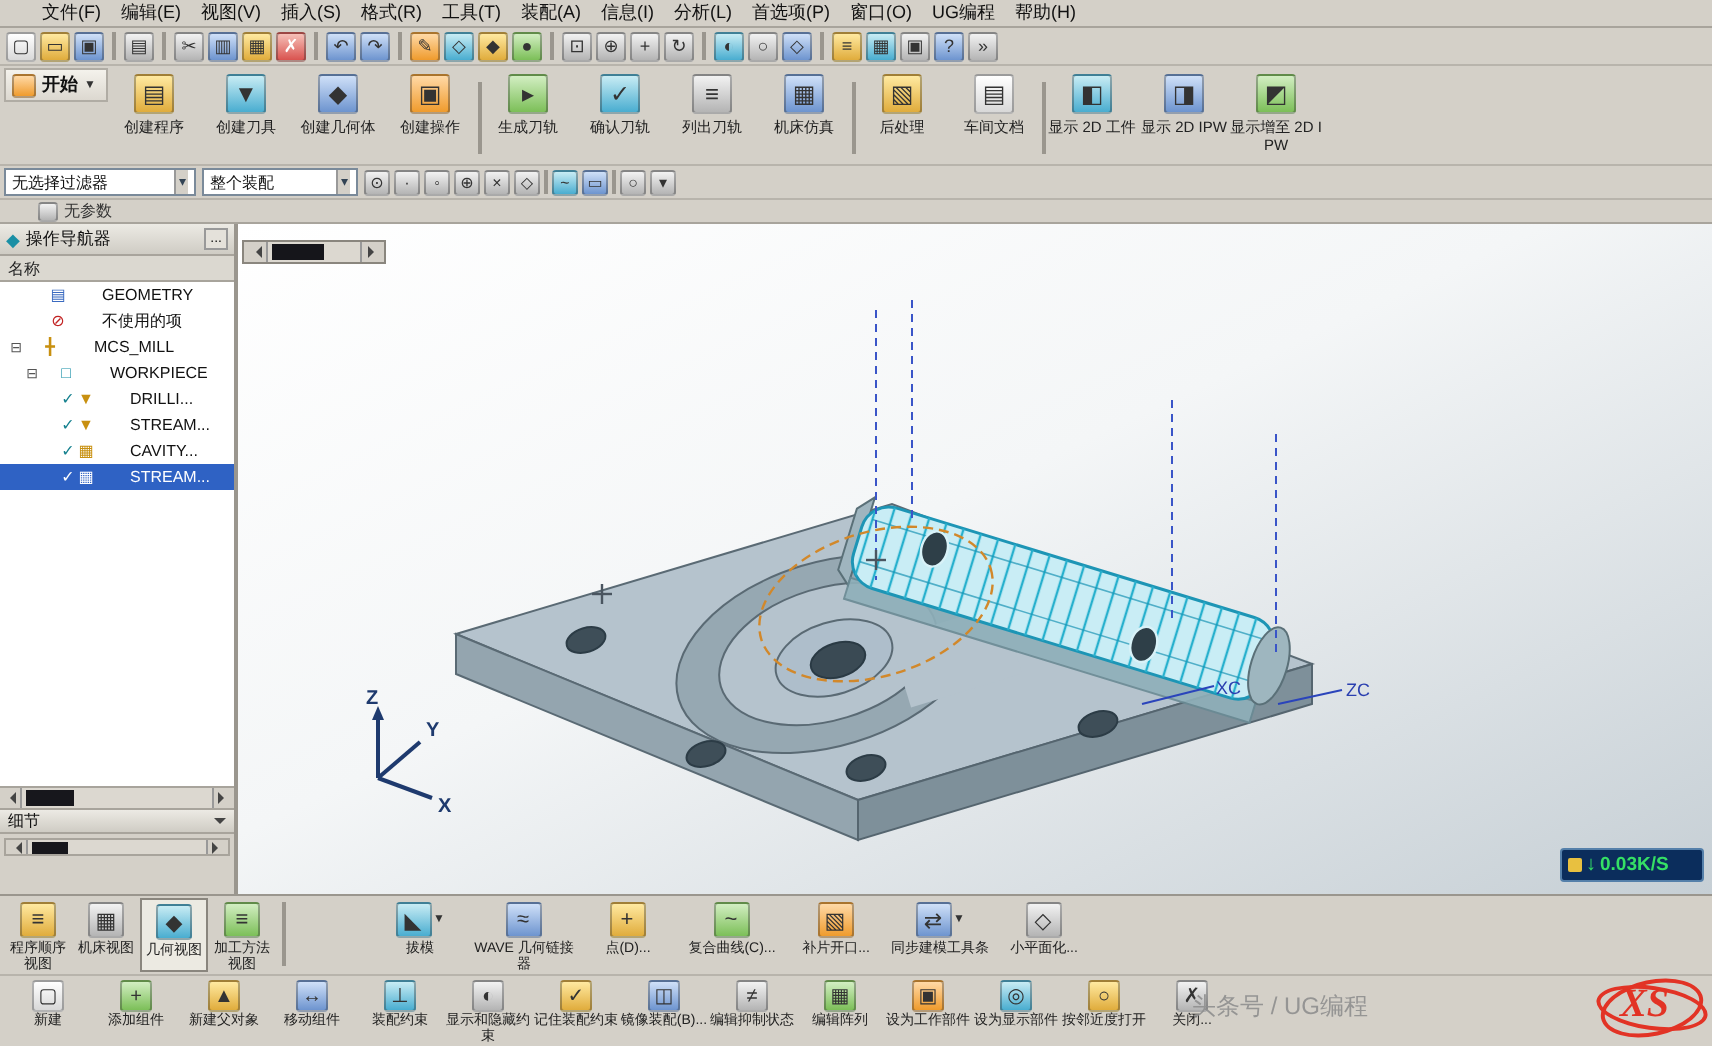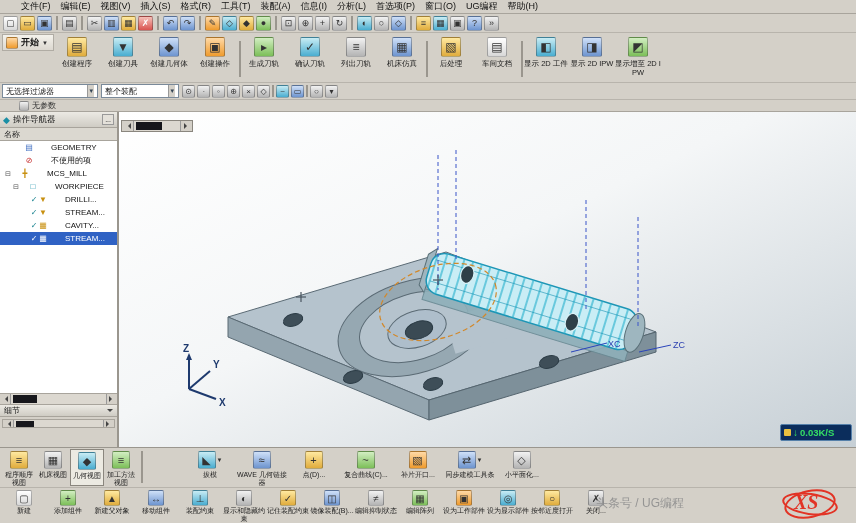--- a/index.html
+++ b/index.html
@@ -112,21 +112,21 @@
   .modbtns{display:flex;margin-left:38px}
   .modbtn{width:52px;display:flex;flex-direction:column;align-items:center;padding-top:2px;cursor:default}
   .iconrow{display:flex;align-items:center;gap:1px}
   .modlabel{font-size:7px;line-height:7.5px;text-align:center;margin-top:2px;color:#222;word-break:break-all}
   .btoolB{height:36px;background:#d4d0c8;border-top:1px solid #b8b4ac;display:flex;align-items:stretch;padding:1px 2px}
   .fbtn{width:44px;display:flex;flex-direction:column;align-items:center;padding-top:1px;cursor:default}
   .flabel{font-size:7px;line-height:7.5px;text-align:center;margin-top:1px;color:#222;word-break:break-all}
 
   
   .watermark{position:absolute;left:596px;top:495px;font-size:12px;color:#8f8f8f;opacity:.9;white-space:nowrap}
-  .sitelogo{position:absolute;right:18px;bottom:1px;height:36px;display:flex;align-items:center;gap:5px}
+  .sitelogo{position:absolute;right:2px;bottom:1px;height:36px;display:flex;align-items:center;gap:5px}
   .xsmark{position:relative;width:56px;height:32px}
   .xsmark .e1,.xsmark .e2{content:"";position:absolute;border:2.5px solid #e23325;border-radius:50%}
   .xsmark .e1{left:2px;right:2px;top:2px;bottom:2px;transform:rotate(-12deg)}
   .xsmark .e2{left:0;right:0;top:5px;bottom:5px;transform:rotate(8deg)}
   .xs-text{position:absolute;left:12px;top:3px;font-size:20px;font-style:italic;font-weight:bold;color:#e23325;font-family:"Liberation Serif",serif}
   .logo-right{display:flex;flex-direction:column;line-height:1}
   .site{font-size:19px;font-weight:bold;color:#1e2a44;letter-spacing:2px}
   .url{font-size:8px;color:#d03020;letter-spacing:1px;margin-top:1px}
 </style>
 </head>

